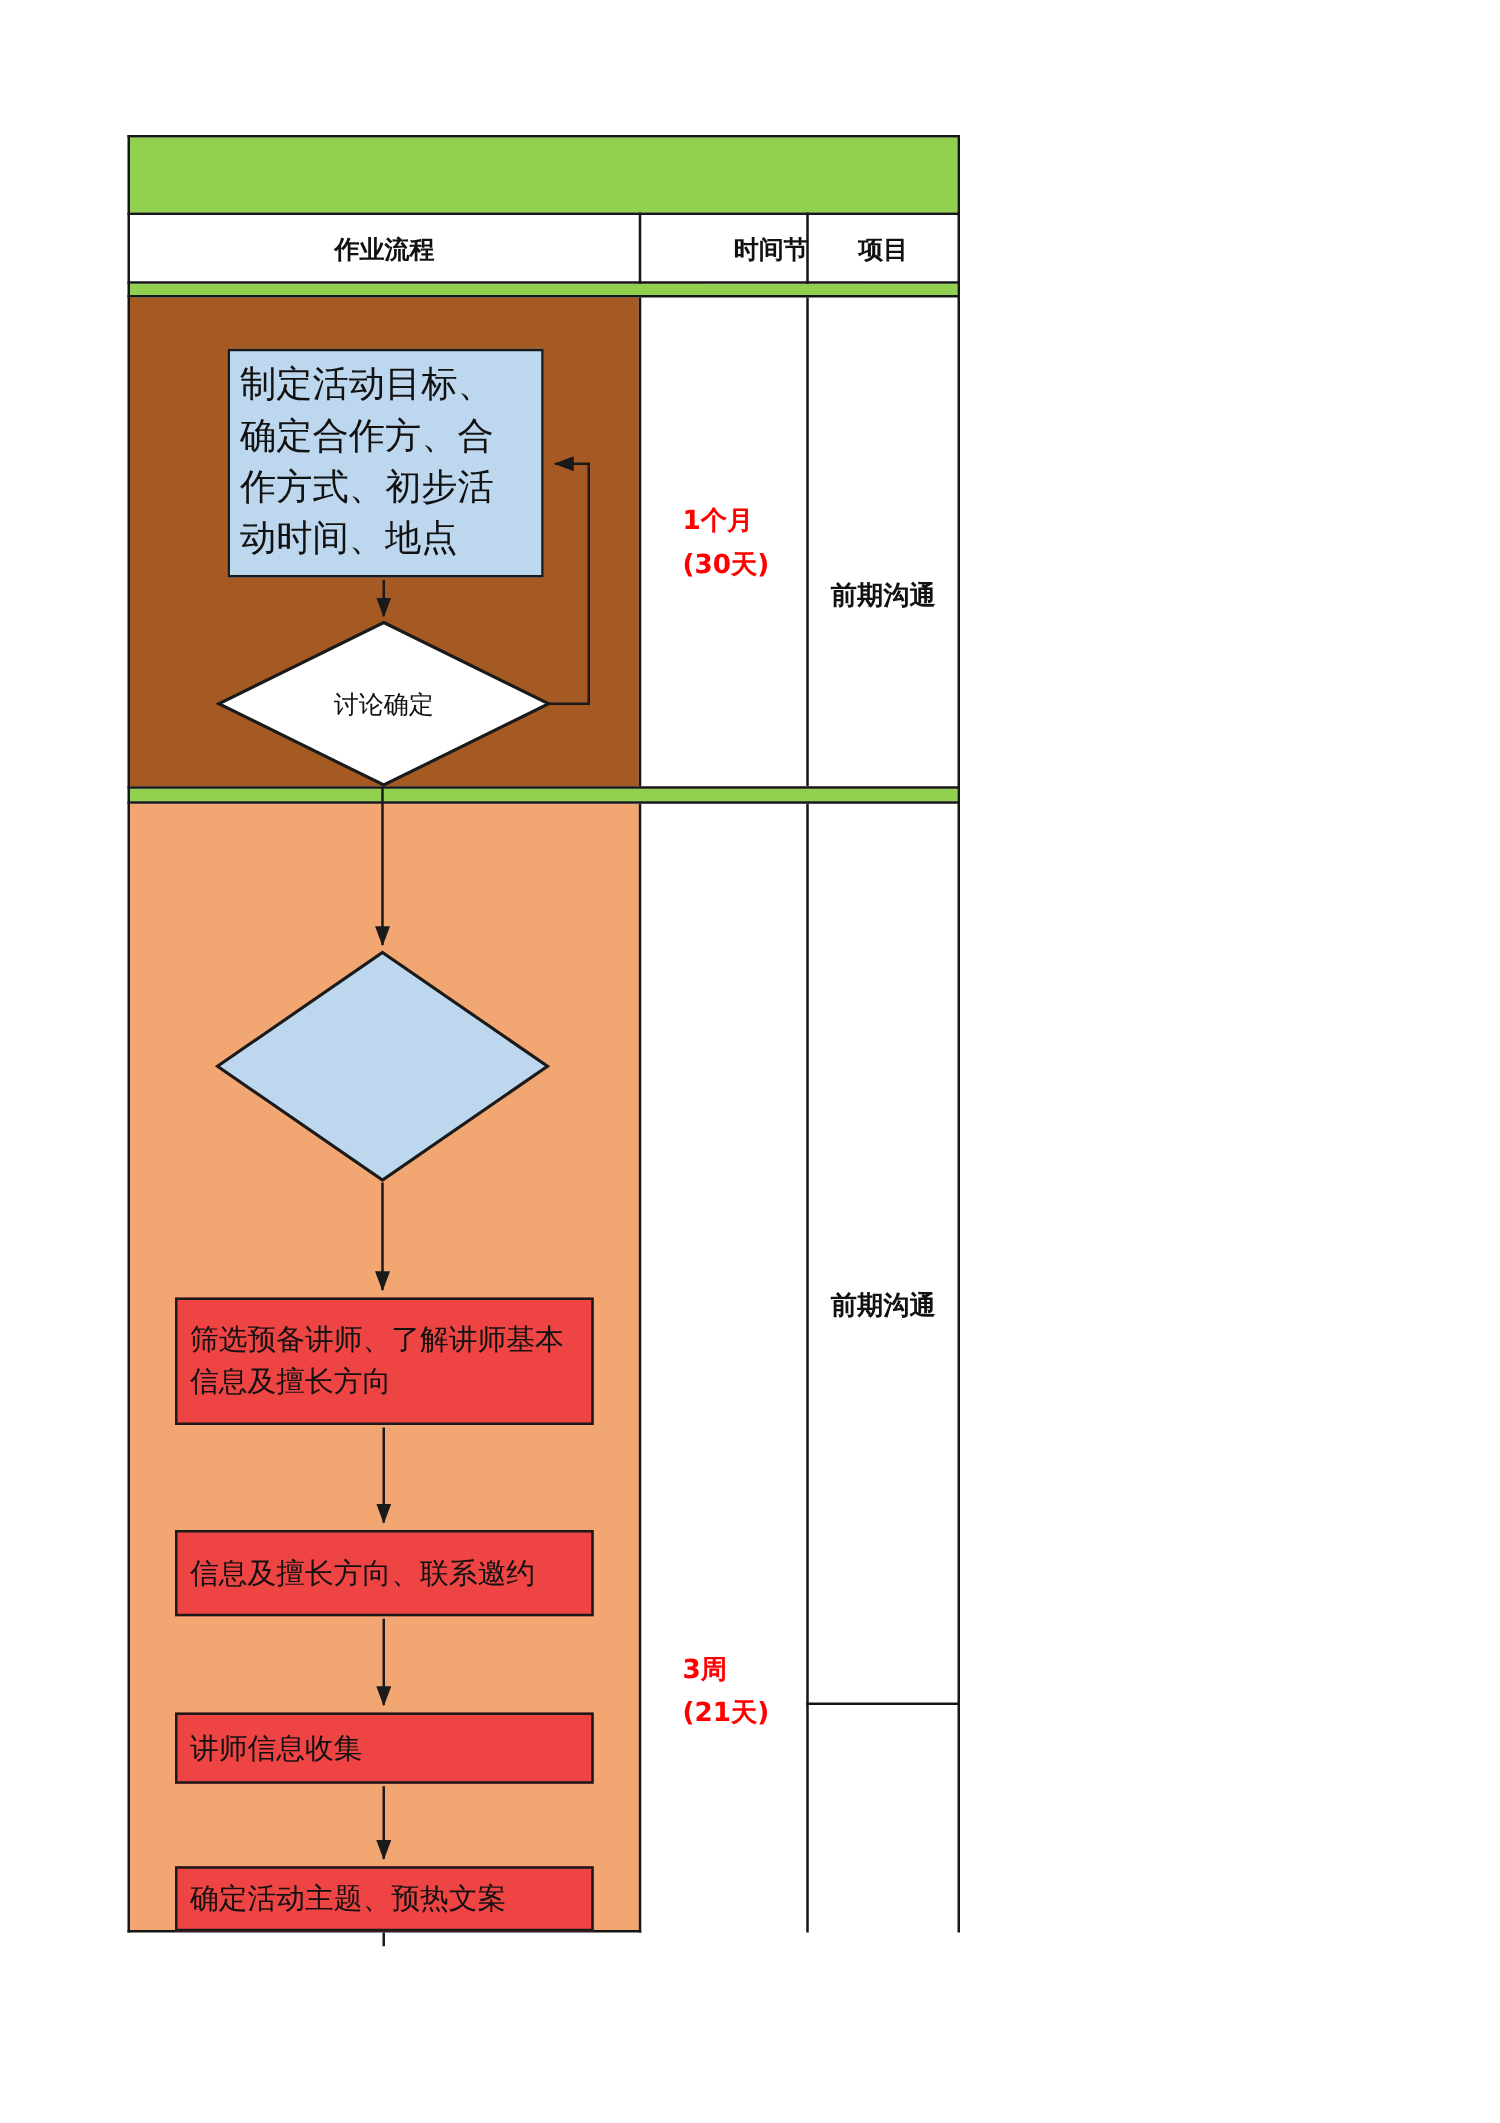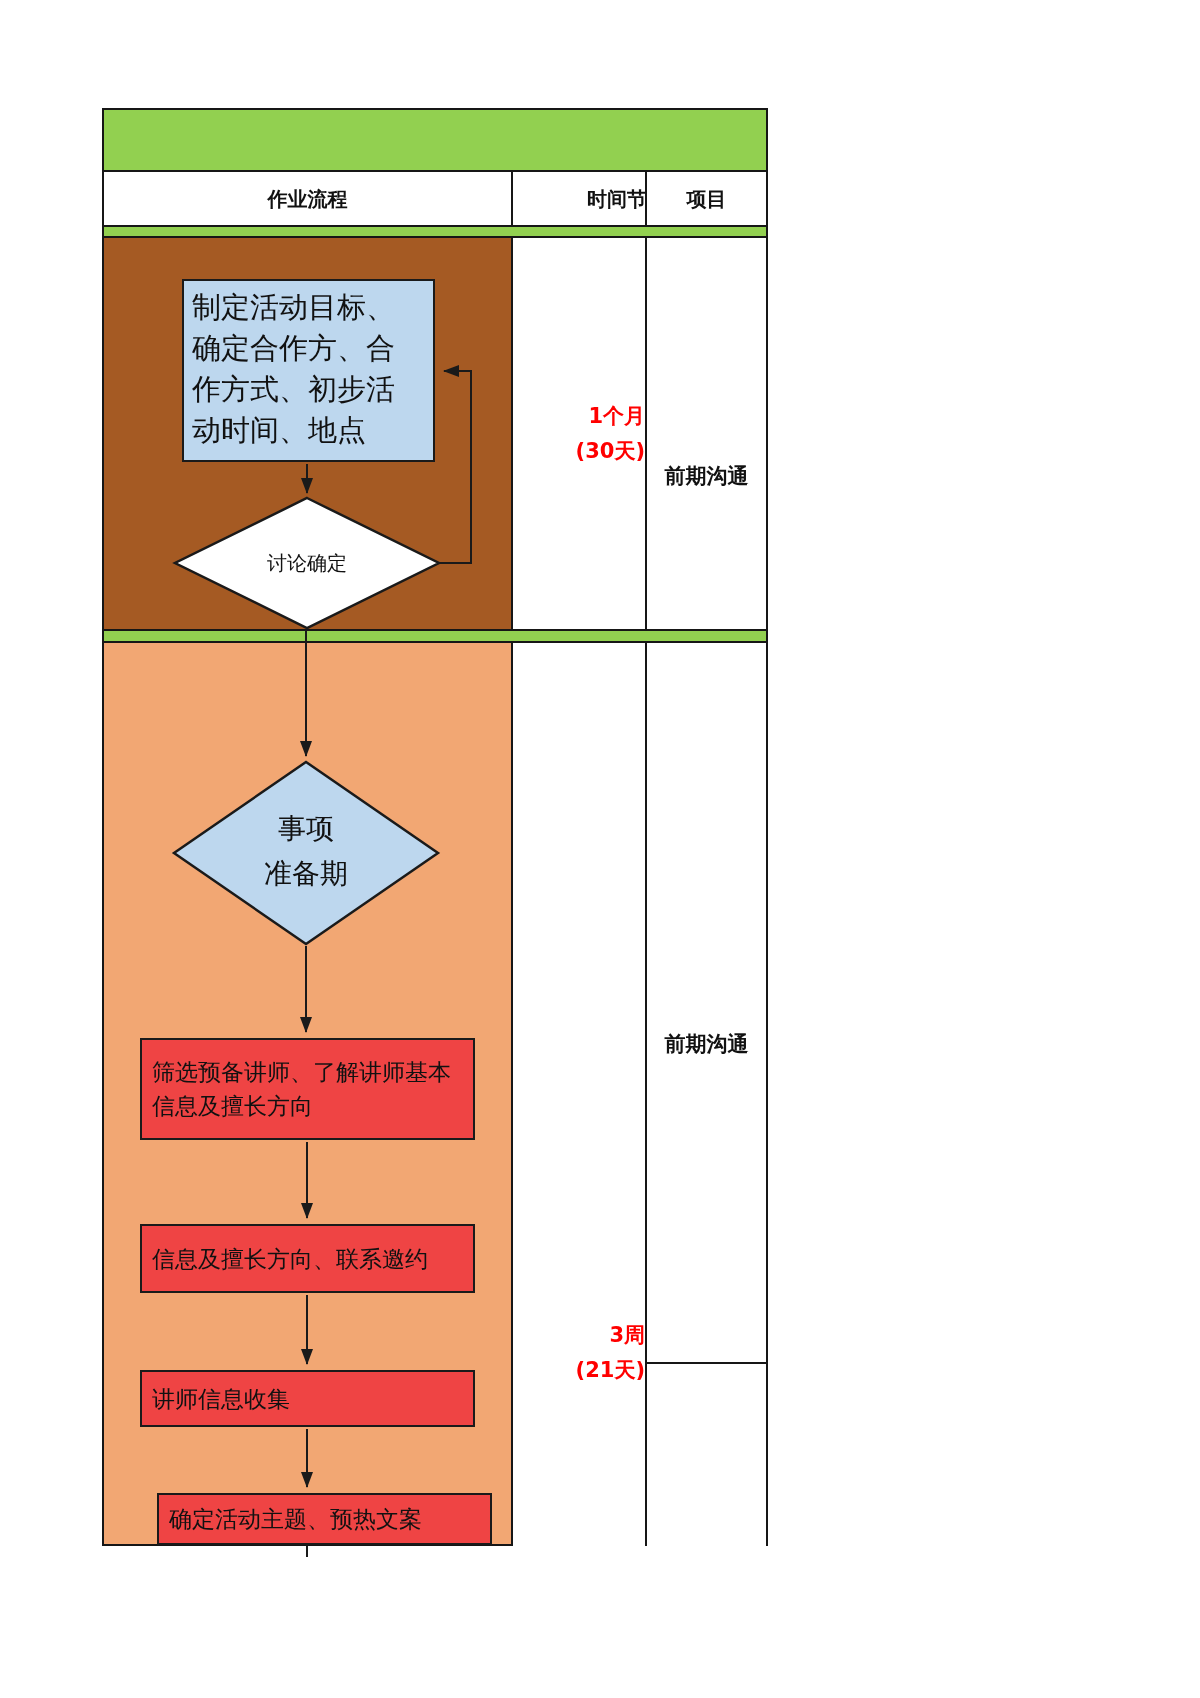--- a/index.html
+++ b/index.html
@@ -16,22 +16,22 @@
   .hdr{position:absolute;top:172px;height:55px;display:flex;align-items:center;justify-content:center;
        font-size:20px;font-weight:bold;z-index:4;background:#fff;}
   
   .nodebox{position:absolute;box-sizing:border-box;border:2px solid #1a1a1a;background:#ef4444;
            display:flex;align-items:center;z-index:6;}
   .nodebox .txt{white-space:pre-line;font-size:23px;line-height:34px;padding:2px 8px 2px 10px;}
   .planbox{position:absolute;box-sizing:border-box;border:2px solid #1a1a1a;background:#bdd7ee;
            z-index:6;font-size:29px;line-height:41px;white-space:pre-line;padding:6px 4px 20px 8px;}
   .dlabel{position:absolute;text-align:center;z-index:7;white-space:pre-line;}
   
-  .timetxt{position:absolute;width:134px;left:511px;text-align:right;color:#ff0000;
-           font-weight:bold;font-size:21px;line-height:35px;white-space:pre-line;z-index:4;}
+  .timetxt{position:absolute;width:134px;left:511px;text-align:left;color:#ff0000;
+           font-weight:bold;font-size:21px;line-height:35px;white-space:pre-line;z-index:4;padding-left:35px;}
   .projtxt{position:absolute;width:123px;left:645px;text-align:center;font-weight:bold;
            font-size:21px;line-height:22px;z-index:4;margin-top:42px;}
   svg.connectors{position:absolute;left:0;top:0;z-index:6;pointer-events:none;}
 </style>
 </head>
 <body>
 
 <div class="page">
 
   <div class="abs band-green" style="left:104px;top:110px;width:662px;height:60px;"></div>
@@ -86,34 +86,32 @@
     <path d="M307,1546 L307,1557" stroke="#1a1a1a" stroke-width="2" fill="none"></path>
   </svg>
 
   <div class="planbox" style="left:182px;top:279px;width:253px;height:183px;">制定活动目标、
 确定合作方、合
 作方式、初步活
 动时间、地点</div>
 
   <div class="dlabel" style="left:175px;top:550px;width:264px;font-size:20px;">讨论确定</div>
 
-  <div class="dlabel" style="left:174px;top:806px;width:264px;font-size:28px;line-height:45px;">事项
-准备期</div>
 
   <div class="nodebox" style="left:140px;top:1038px;width:335px;height:102px;">
     <span class="txt">筛选预备讲师、了解讲师基本
 信息及擅长方向</span>
   </div>
   <div class="nodebox" style="left:140px;top:1224px;width:335px;height:69px;">
     <span class="txt">信息及擅长方向、联系邀约</span>
   </div>
   <div class="nodebox" style="left:140px;top:1370px;width:335px;height:57px;">
     <span class="txt">讲师信息收集</span>
   </div>
-  <div class="nodebox" style="left:140px;top:1493px;width:335px;height:52px;margin-left:17px;">
+  <div class="nodebox" style="left:140px;top:1493px;width:335px;height:52px;">
     <span class="txt">确定活动主题、预热文案</span>
   </div>
 
   <div class="timetxt" style="top:399px;">1个月
 (30天)</div>
   <div class="timetxt" style="top:1318px;">3周
 (21天)</div>
 
   <div class="projtxt" style="top:423px;">前期沟通</div>
   <div class="projtxt" style="top:991px;">前期沟通</div>

